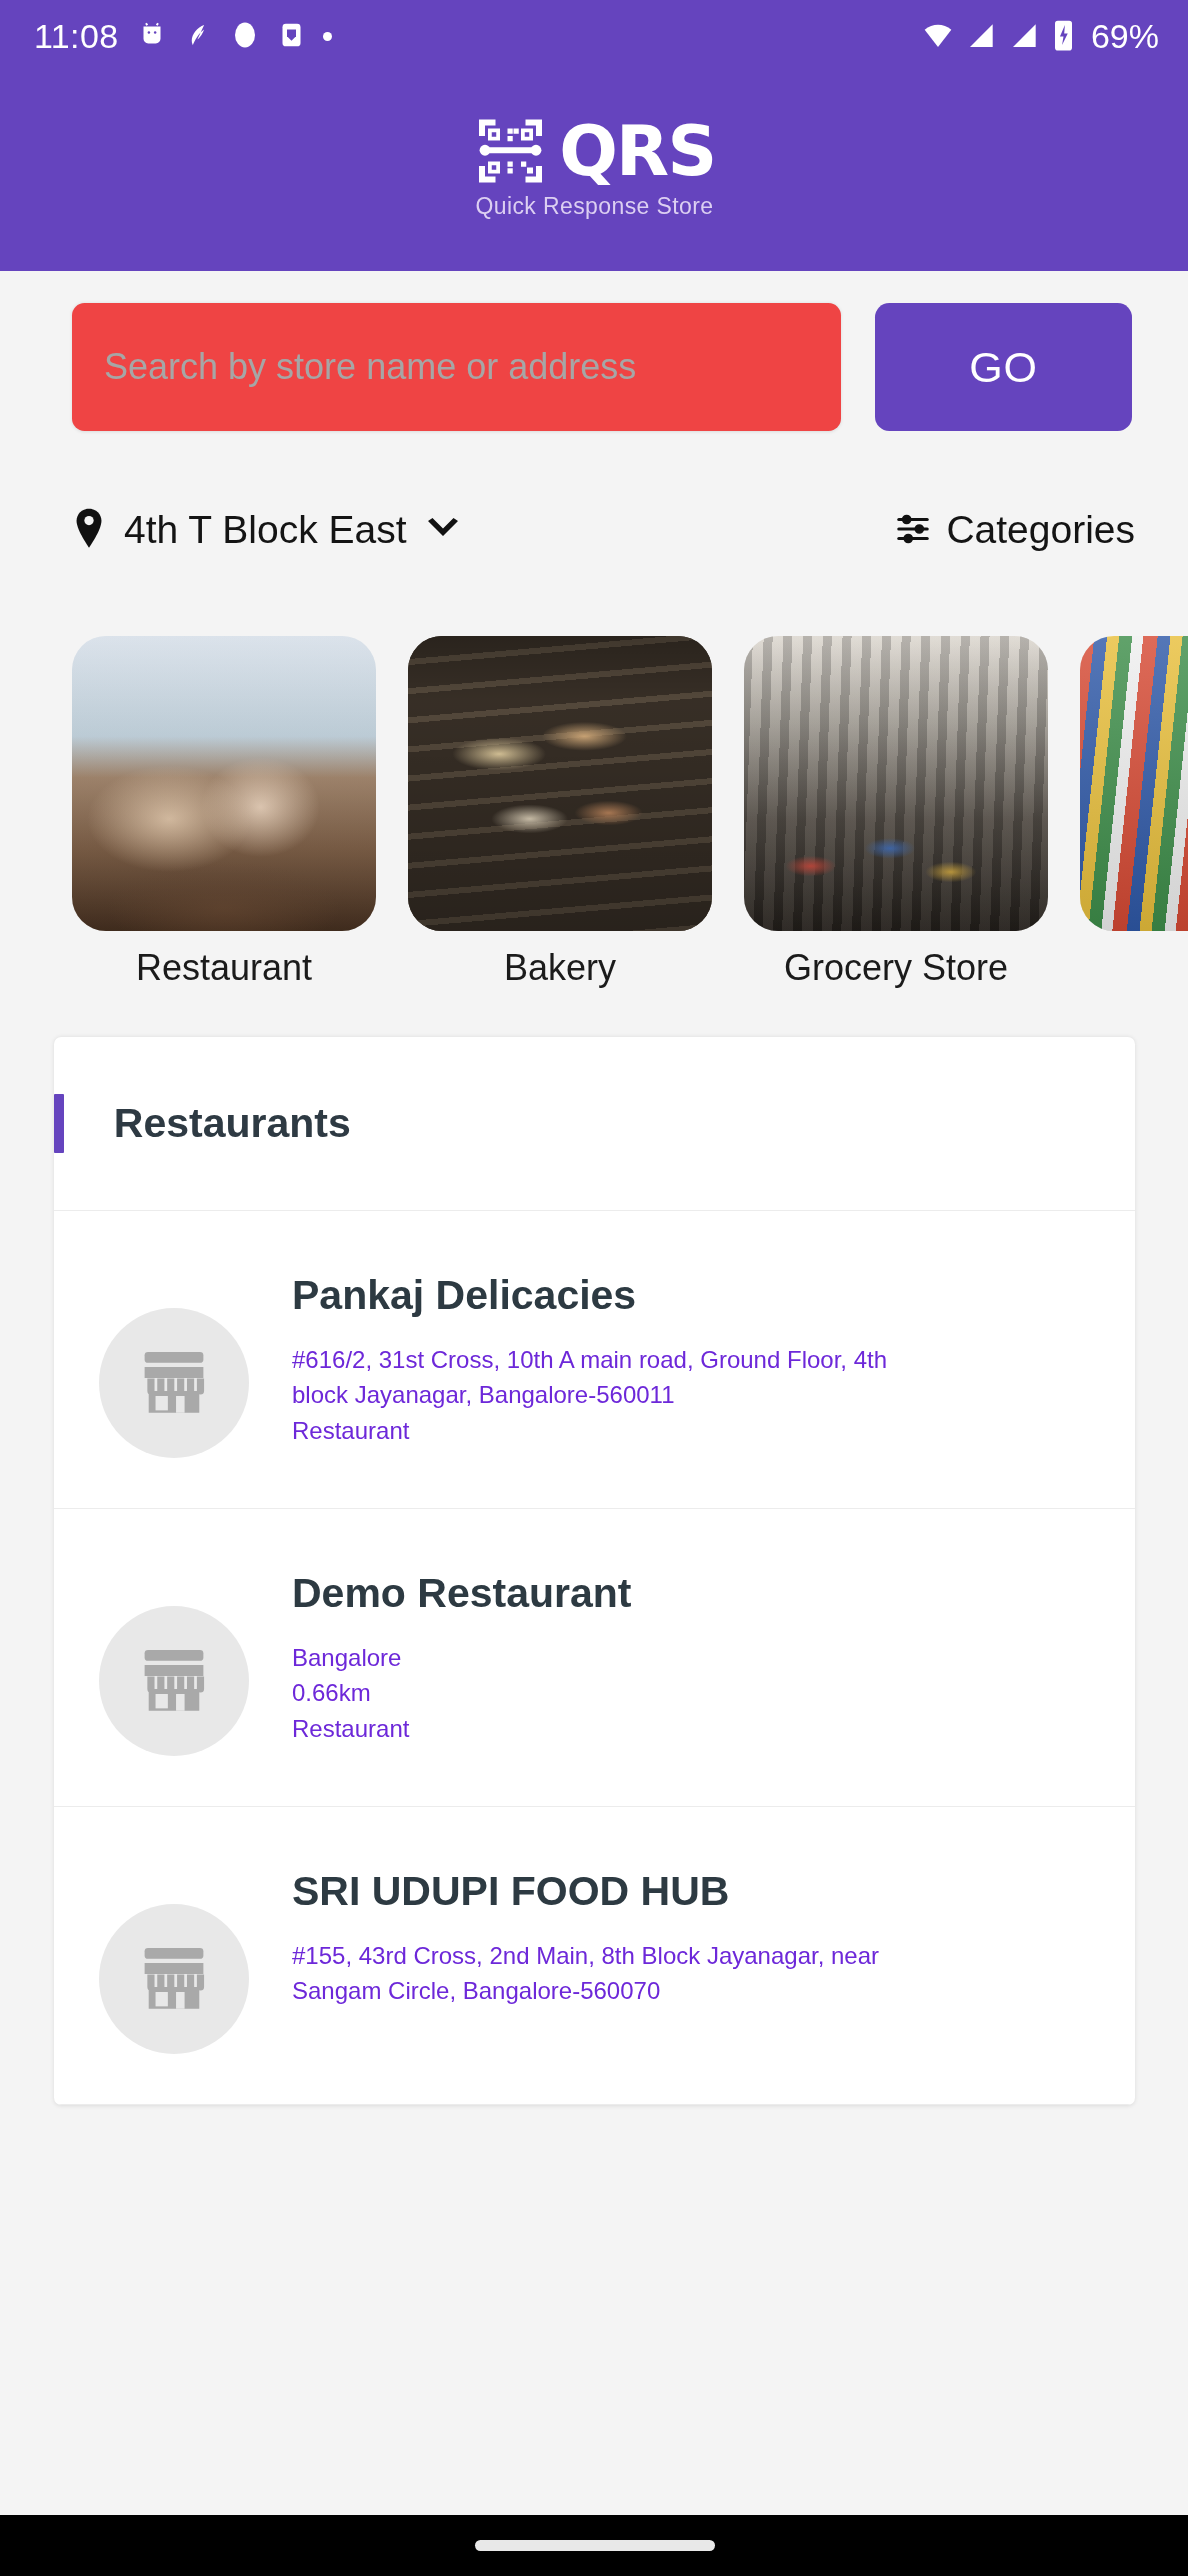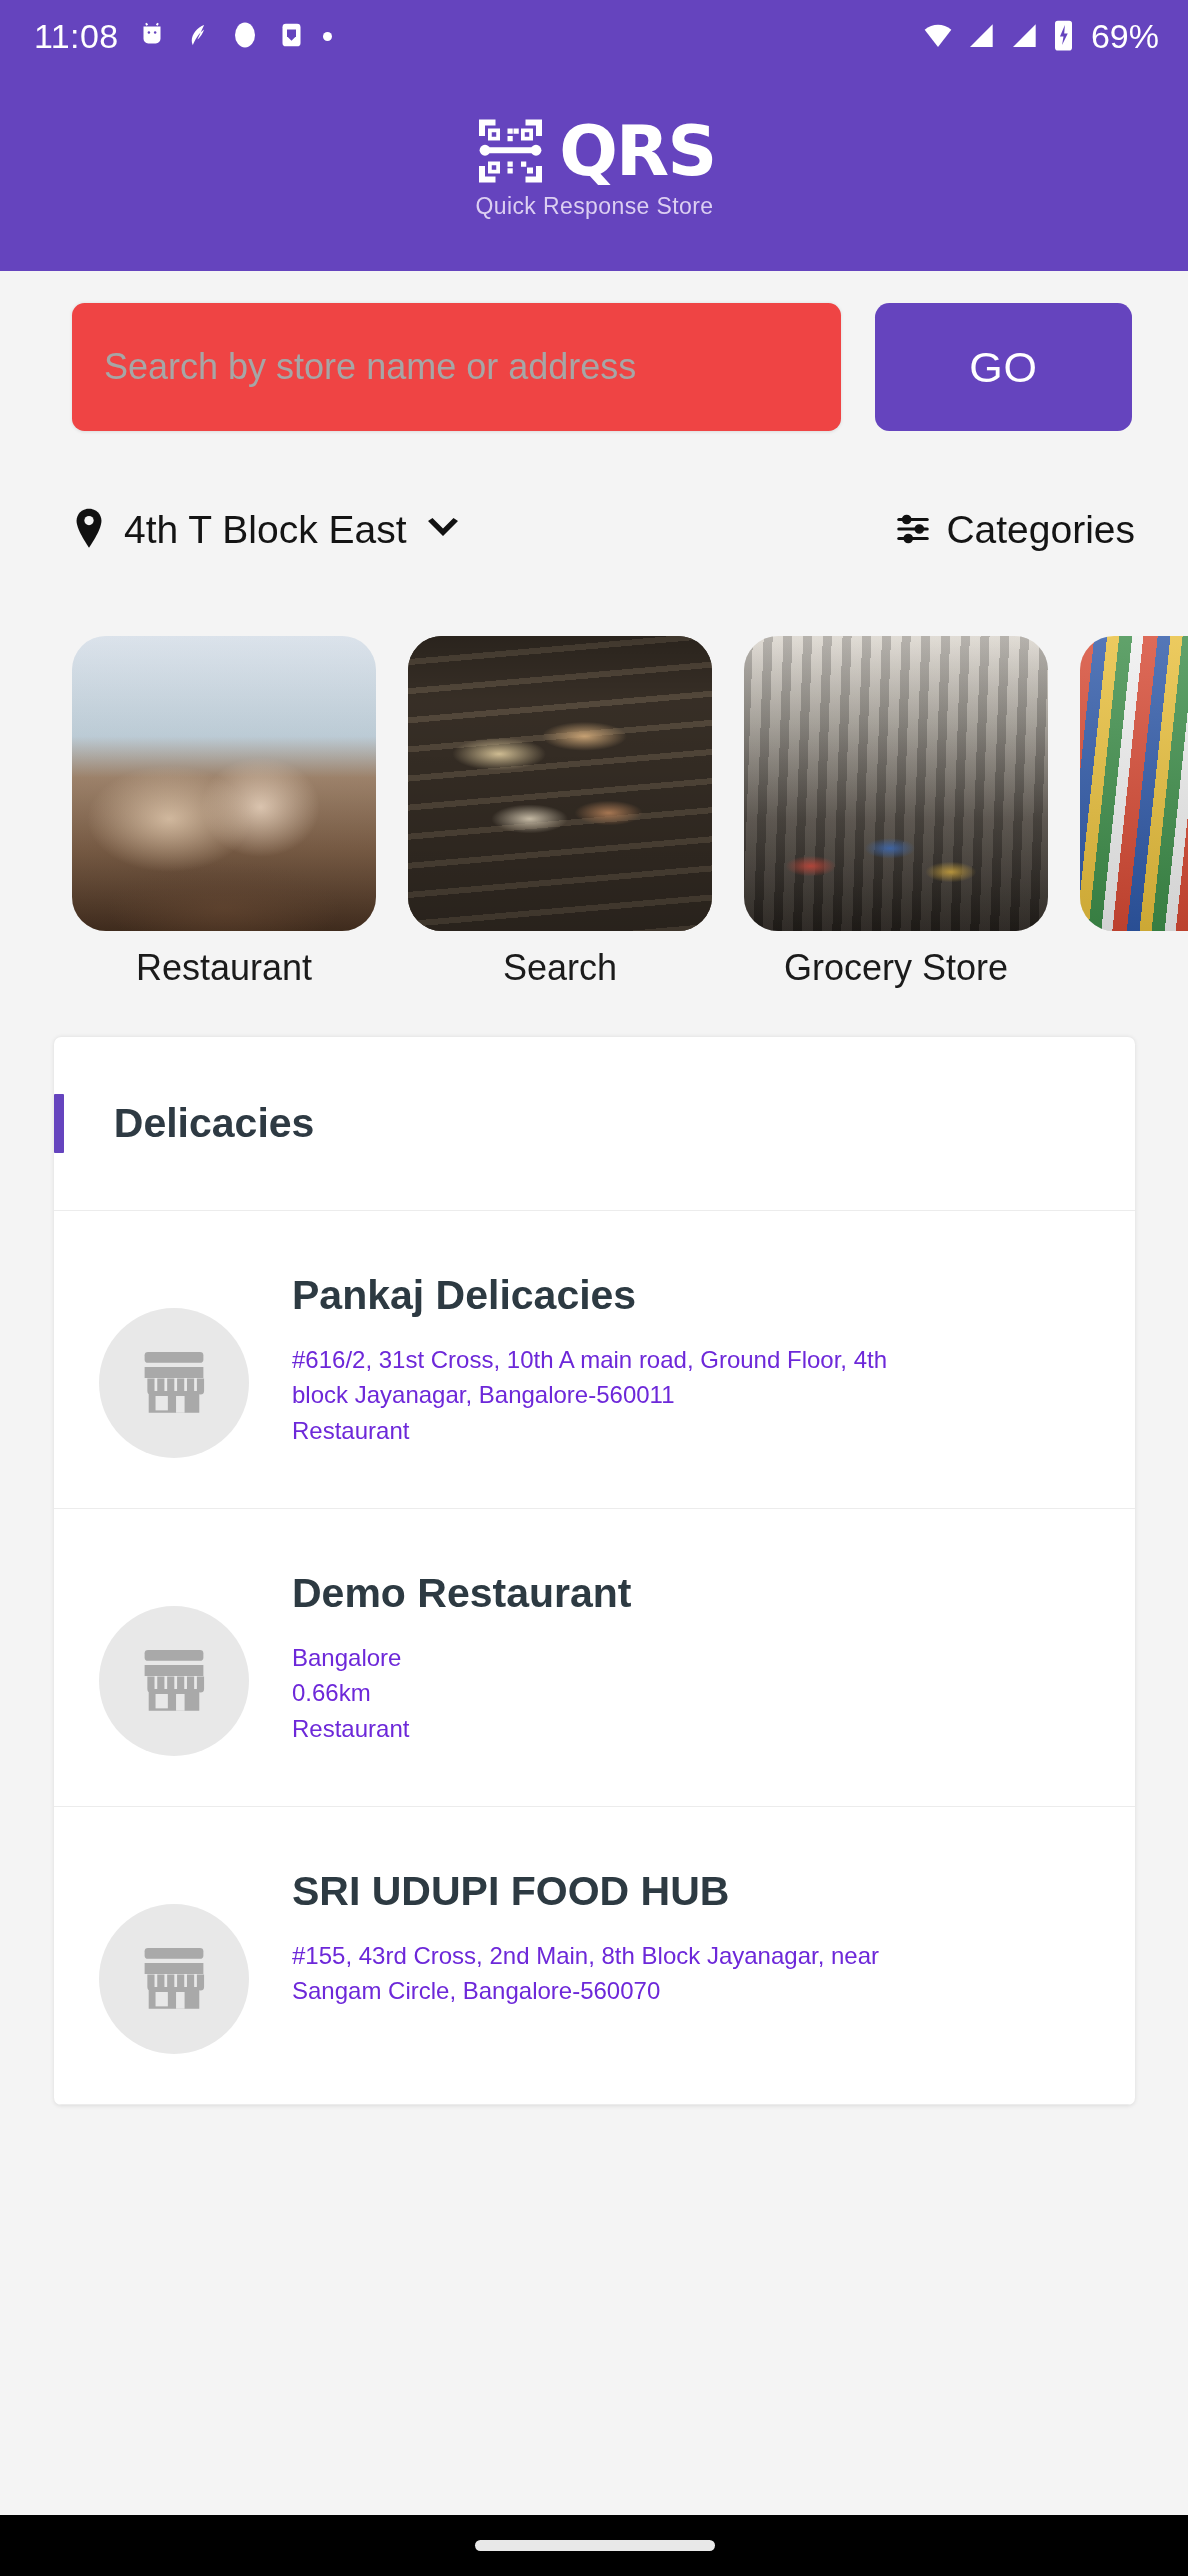--- a/index.html
+++ b/index.html
@@ -379,40 +379,40 @@
     <div class="cat-card">
       <div class="cat-thumb">
             <div class="ph-restaurant"></div>
           </div>
       <div class="cat-label">Restaurant</div>
     </div>
     <div class="cat-card">
       <div class="cat-thumb">
             <div class="ph-bakery"></div>
           </div>
-      <div class="cat-label">Search</div>
+      <div class="cat-label">Bakery</div>
     </div>
     <div class="cat-card">
       <div class="cat-thumb">
             <div class="ph-grocery"></div>
           </div>
       <div class="cat-label">Grocery Store</div>
     </div>
     <div class="cat-card">
       <div class="cat-thumb">
             <div class="ph-super"></div>
           </div>
       <div class="cat-label">Supe</div>
     </div>
   </div>
 
   <div class="results">
     <div class="results-head">
       <div class="accent-bar"></div>
-      <div class="results-title">Delicacies</div>
+      <div class="results-title">Restaurants</div>
     </div>
 
     <div class="store-row">
       <div class="store-avatar">
         <span>
           <svg width="82" height="82" viewBox="0 0 24 24" fill="#a9a9a9">
             <rect x="3.4" y="3.2" width="17.2" height="3.2" rx="1"></rect>
             <path d="M3.4 7.6h17.2v3.2H3.4z"></path>
             <path d="M4.2 11h2.1v3.6a1.05 1.05 0 0 1-2.1 0z"></path>
             <path d="M7.1 11h2.1v3.6a1.05 1.05 0 0 1-2.1 0z"></path>

